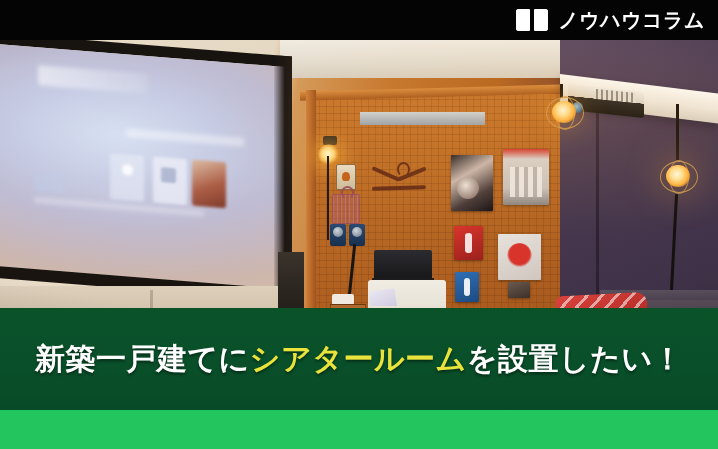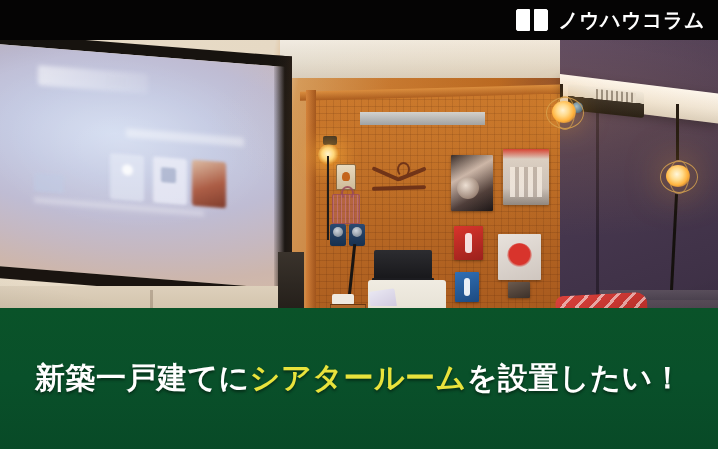--- a/index.html
+++ b/index.html
@@ -607,21 +607,21 @@
       radial-gradient(ellipse 80% 70% at 78% 30%, rgba(255,170,60,0.12), rgba(0,0,0,0) 62%),
       radial-gradient(ellipse 120% 100% at 50% 50%, rgba(0,0,0,0) 55%, rgba(0,0,0,0.22) 100%);
     pointer-events: none;
   }
 
   
   .caption {
     position: absolute;
     left: 0; top: 308px;
     width: 718px;
-    height: 141px;
+    height: 102px;
     background: linear-gradient(180deg, #0a5329 0%, #09502a 50%, #084a27 100%);
     z-index: 30;
     display: flex;
     flex-direction: row;
     align-items: center;
     justify-content: center;
   }
   .cap-line {
     color: #ffffff;
     font-size: 31px;

